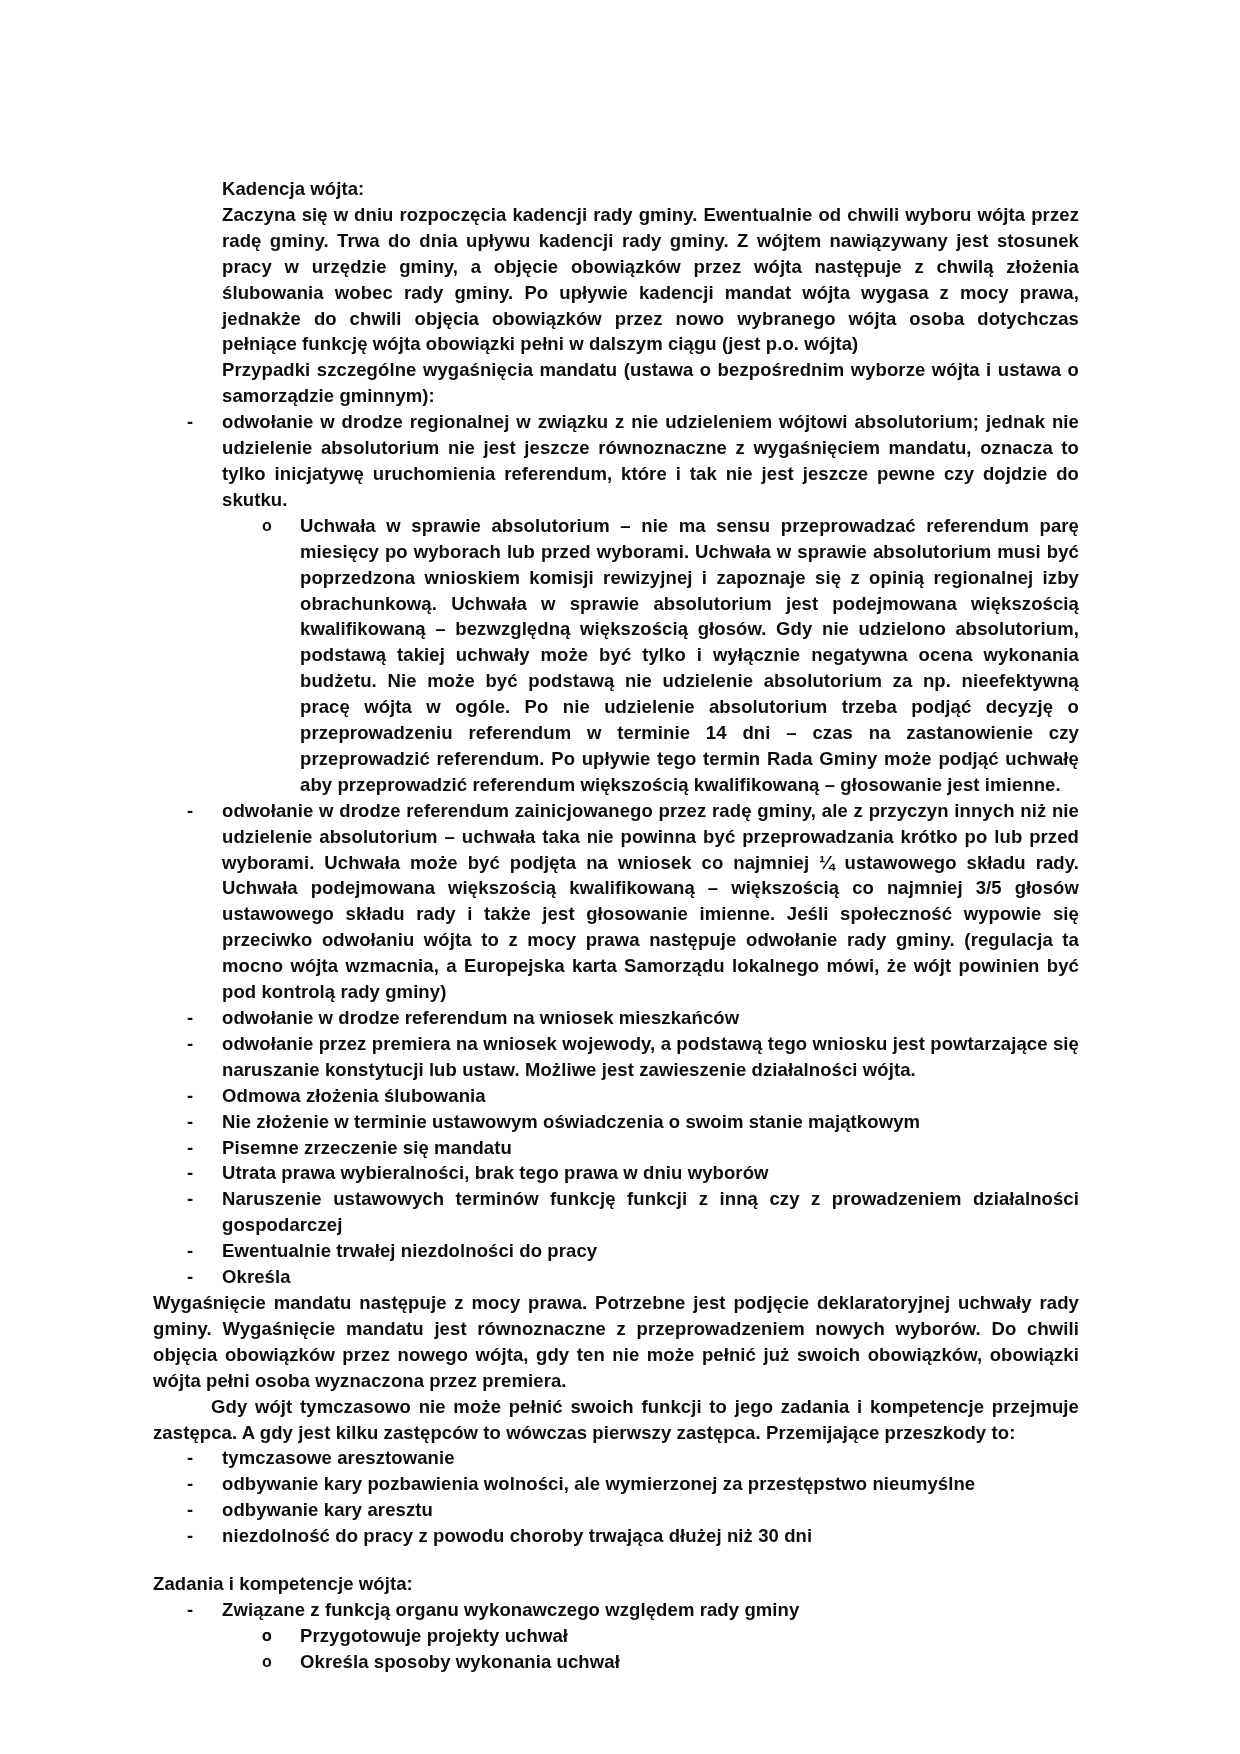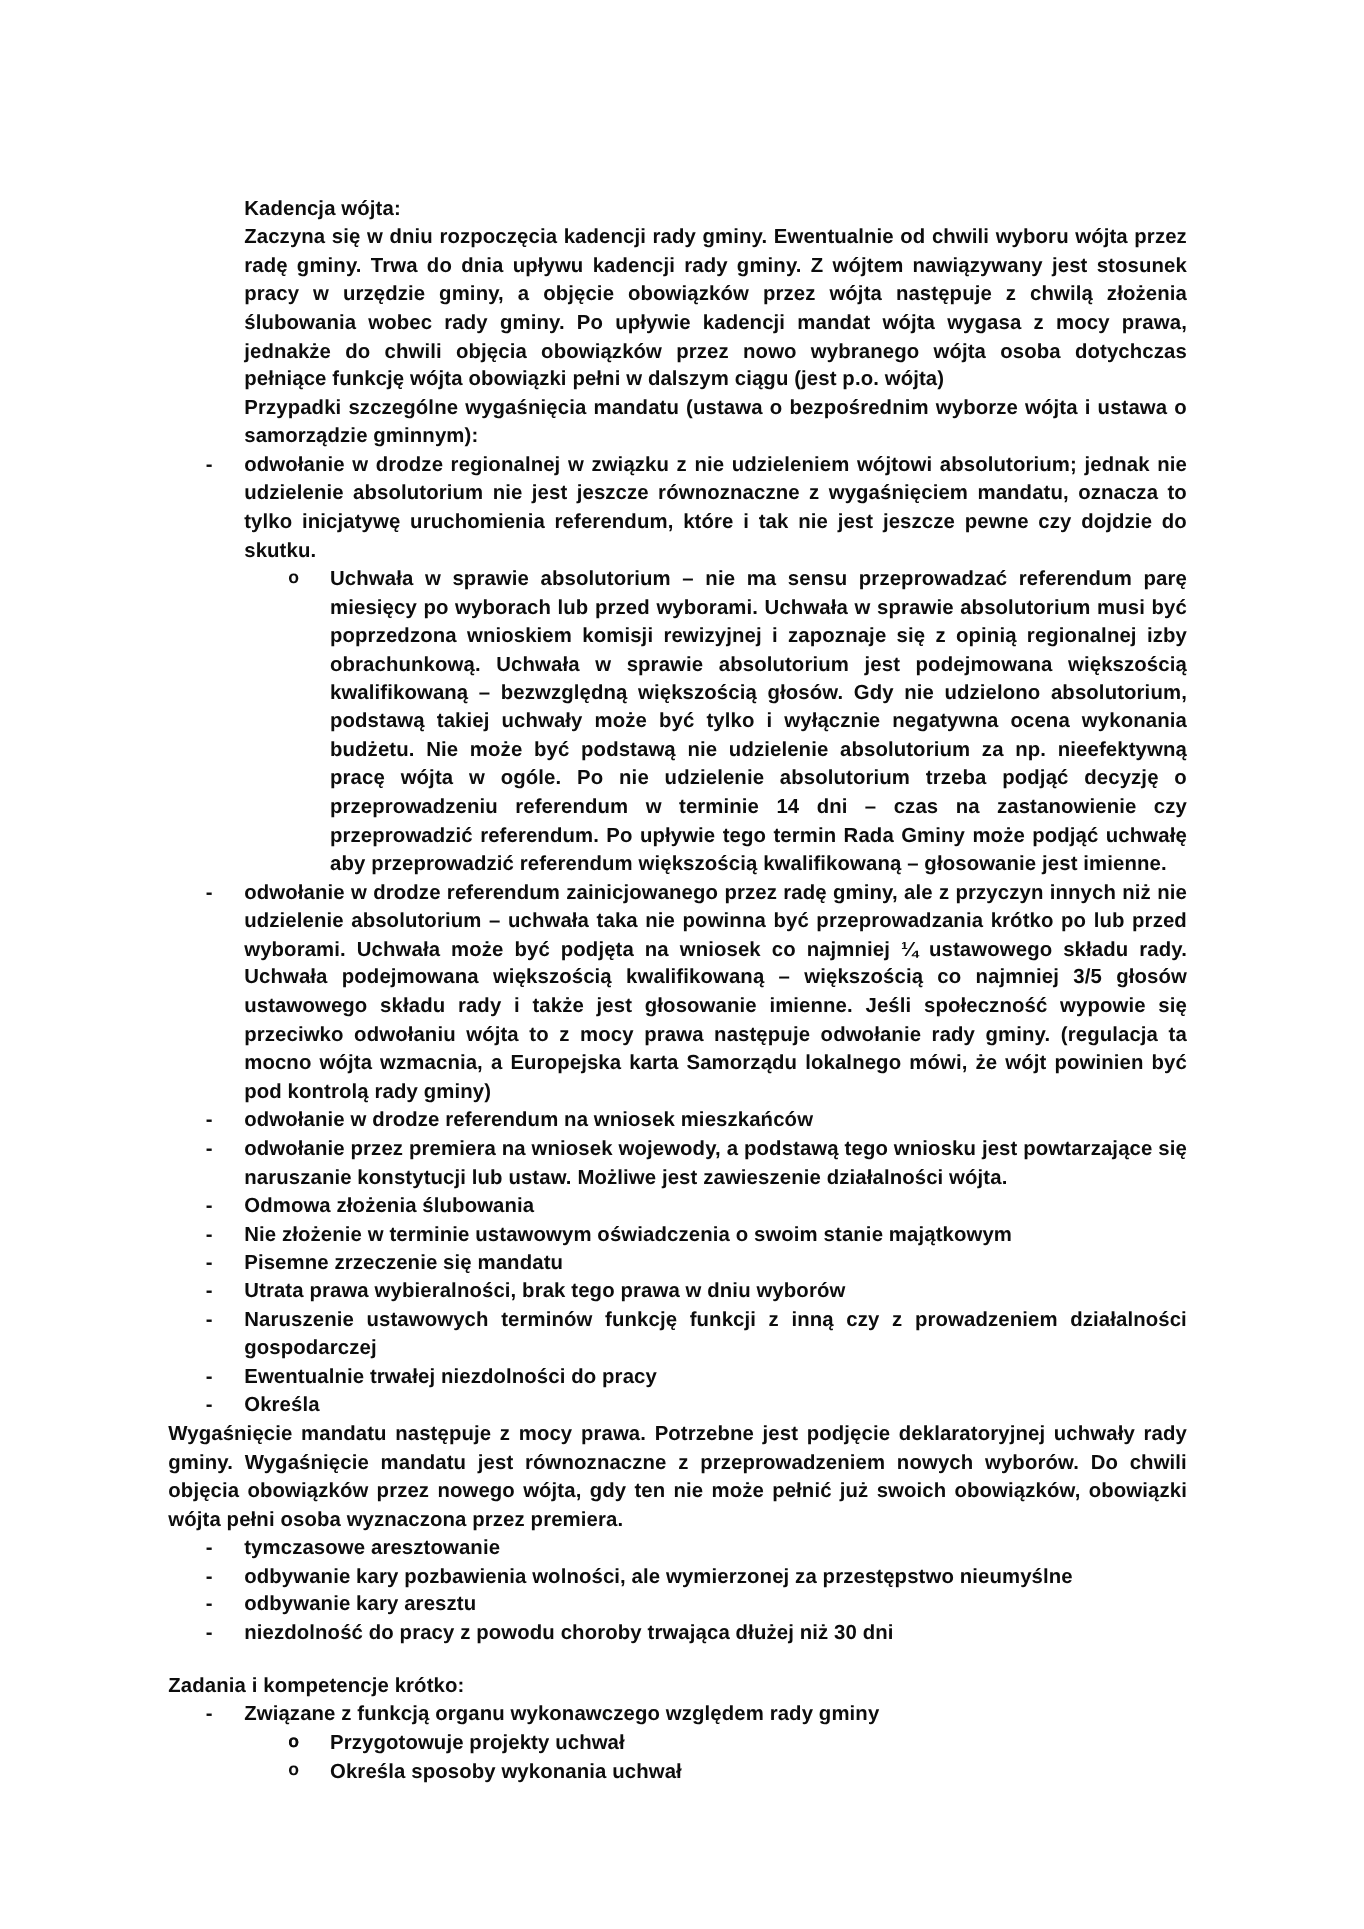--- a/index.html
+++ b/index.html
@@ -89,39 +89,40 @@
   <div class="li">
     <span class="marker">-</span>
     <p class="just">Ewentualnie trwałej niezdolności do pracy</p>
   </div>
   <div class="li">
     <span class="marker">-</span>
     <p class="just">Określa</p>
   </div>
 
   <p class="just">Wygaśnięcie mandatu następuje z mocy prawa. Potrzebne jest podjęcie deklaratoryjnej uchwały rady gminy. Wygaśnięcie mandatu jest równoznaczne z przeprowadzeniem nowych wyborów. Do chwili objęcia obowiązków przez nowego wójta, gdy ten nie może pełnić już swoich obowiązków, obowiązki wójta pełni osoba wyznaczona przez premiera.</p>
+  <p class="just firstline">Gdy wójt tymczasowo nie może pełnić swoich funkcji to jego zadania i kompetencje przejmuje zastępca. A gdy jest kilku zastępców to wówczas pierwszy zastępca. Przemijające przeszkody to:</p>
 
   <div class="li">
     <span class="marker">-</span>
     <p>tymczasowe aresztowanie</p>
   </div>
   <div class="li">
     <span class="marker">-</span>
     <p>odbywanie kary pozbawienia wolności, ale wymierzonej za przestępstwo nieumyślne</p>
   </div>
   <div class="li">
     <span class="marker">-</span>
     <p>odbywanie kary aresztu</p>
   </div>
   <div class="li">
     <span class="marker">-</span>
     <p>niezdolność do pracy z powodu choroby trwająca dłużej niż 30 dni</p>
   </div>
 
-  <p class="gap-before">Zadania i kompetencje krótko:</p>
+  <p class="gap-before">Zadania i kompetencje wójta:</p>
 
   <div class="li">
     <span class="marker">-</span>
     <p>Związane z funkcją organu wykonawczego względem rady gminy</p>
   </div>
   <div class="li2">
     <span class="marker">o</span>
   </div>
   <div class="li2">
     <span class="marker">o</span>

